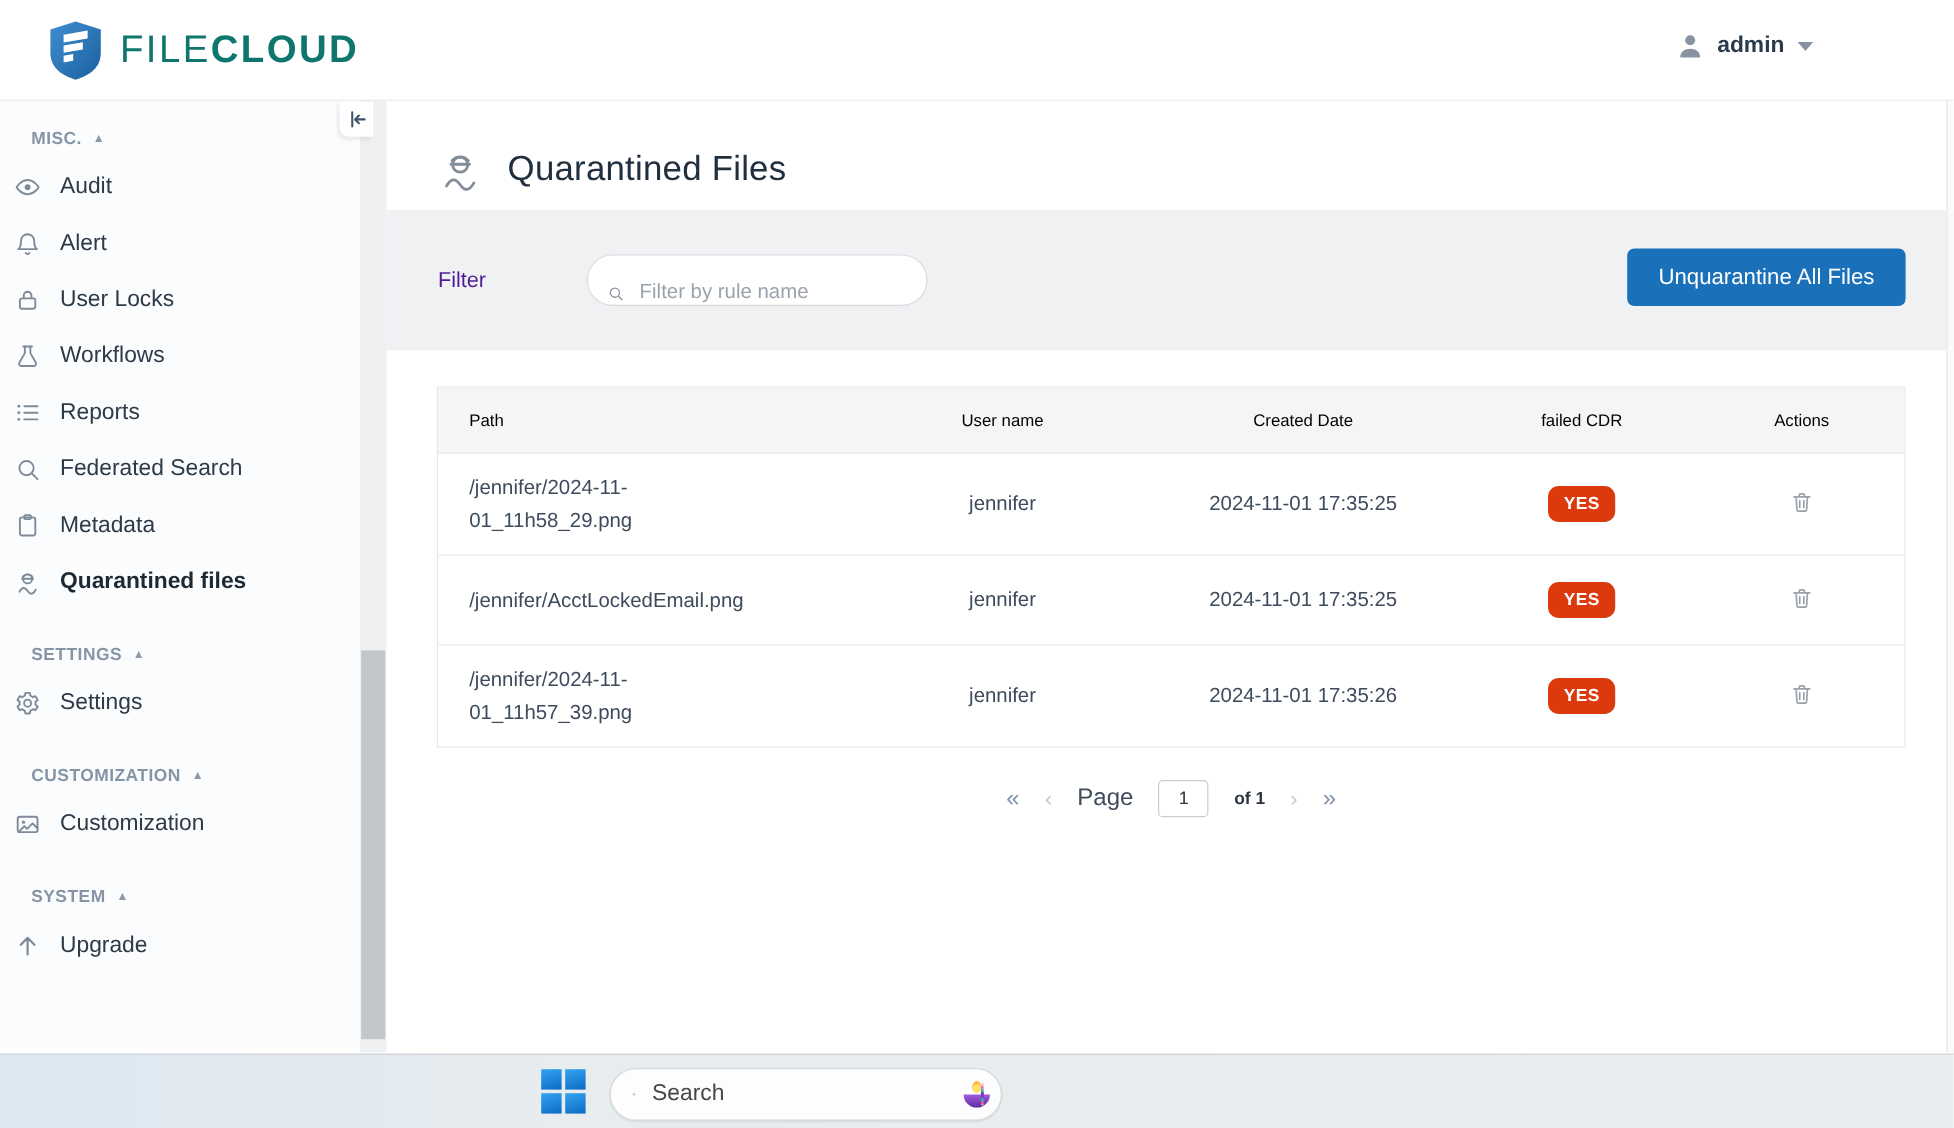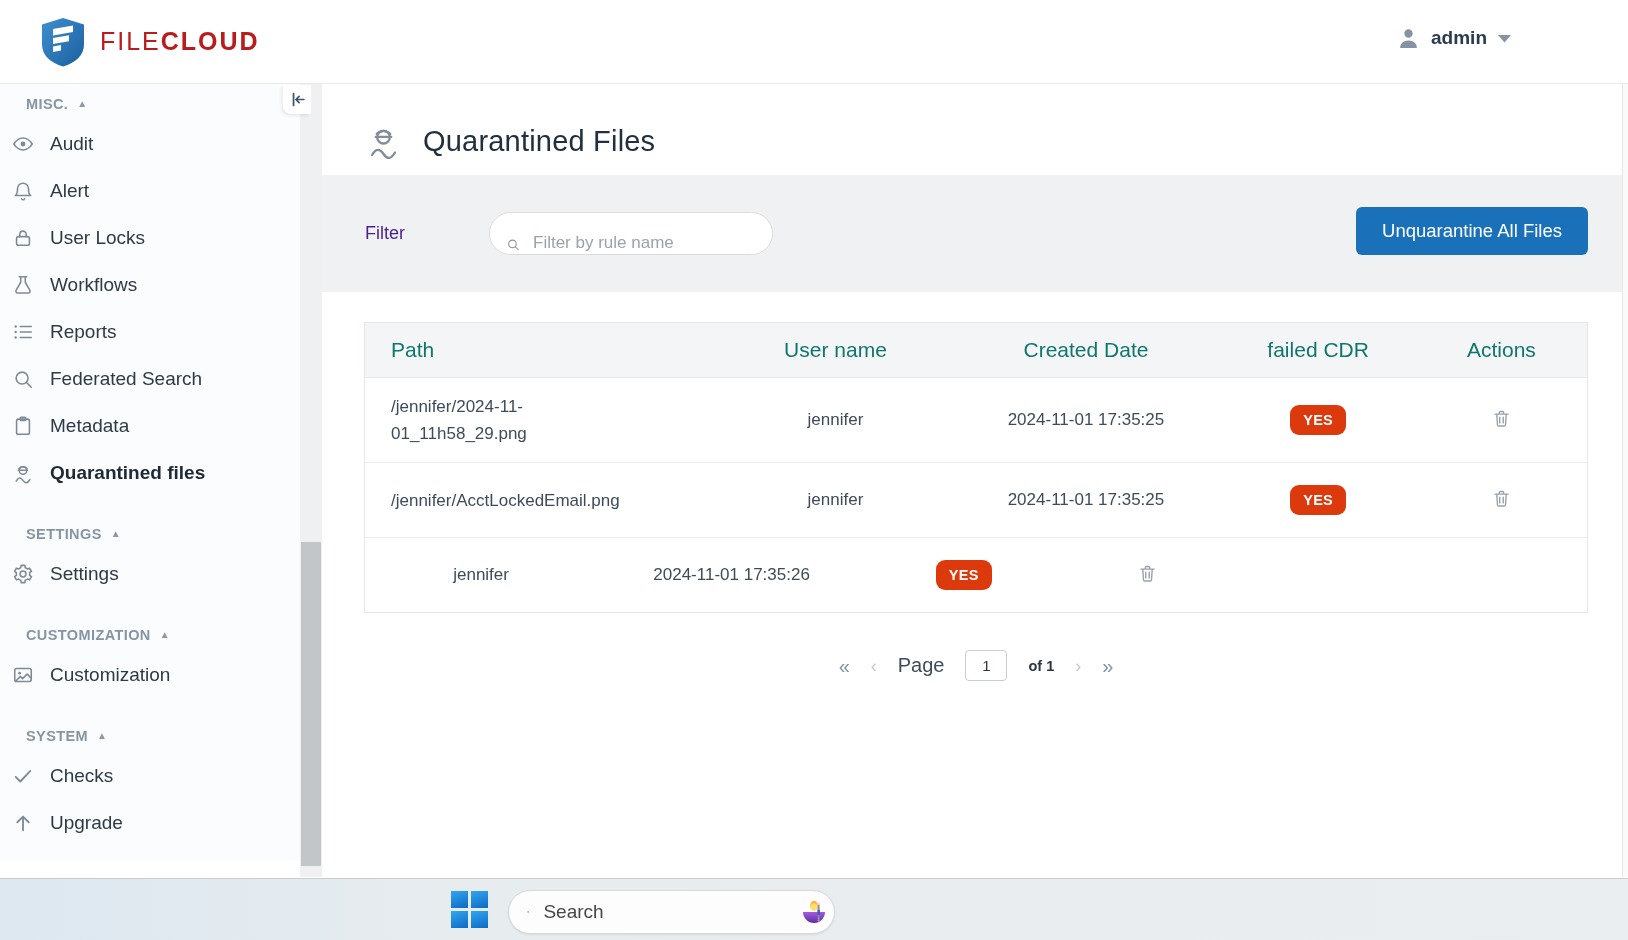--- a/index.html
+++ b/index.html
@@ -3,28 +3,28 @@
 <meta charset="utf-8">
 <style>
   html,body{margin:0;padding:0;width:1628px;height:940px;overflow:hidden;background:#fff;
     font-family:"Liberation Sans","DejaVu Sans",sans-serif;-webkit-font-smoothing:antialiased;}
   *{box-sizing:border-box}
 
   
   #app-header{position:absolute;left:0;top:0;width:1628px;height:84px;background:#fff;
     border-bottom:1px solid #e8eaec;z-index:10;display:flex;align-items:center;}
   .brand{display:flex;align-items:center;gap:14px;margin-left:40px}
-  .brand-text{font-size:25px;letter-spacing:2px;color:#b91c1c}
+  .brand-text{font-size:32px;letter-spacing:2px;color:#0f766e}
   .logo-file{font-weight:400}
   .logo-cloud{font-weight:700}
   .user-menu{position:absolute;right:116px;top:0;height:76px;display:flex;align-items:center;gap:10px;cursor:pointer}
   .user-name{font-size:19px;font-weight:700;color:#2b3b4e}
 
   
-  #sidebar{position:absolute;left:0;top:68px;width:300px;height:793px;background:#fbfcfd;
+  #sidebar{position:absolute;left:0;top:80px;width:300px;height:793px;background:#fbfcfd;
     overflow:hidden;padding-top:12px;z-index:2}
   .side-header{display:flex;align-items:center;gap:9px;margin:30px 0 8px 26px;
     font-size:14.5px;font-weight:700;letter-spacing:.4px;color:#8695a5;cursor:pointer}
   .side-header:first-child{margin-top:16px}
   .caret-up{font-size:10px;color:#8a99ab;transform:translateY(-1px)}
   .side-item{height:47px;display:flex;align-items:center;gap:16px;padding-left:12px;cursor:pointer}
   .side-label{font-size:19px;color:#2d3a48;white-space:nowrap}
   .side-item.active .side-label{font-weight:700;color:#1d2935}
   .side-icon{width:22px;height:22px;display:block}
   .side-icon svg{width:22px;height:22px;display:block;stroke:#7e8a98;fill:none;stroke-width:1.7;
@@ -55,21 +55,21 @@
   #filter-input{border:none;outline:none;flex:1;font-size:17px;color:#3c4a5a;background:transparent;
     font-family:"Liberation Sans","DejaVu Sans",sans-serif}
   #filter-input::placeholder{color:#9aa3ad}
   #unquarantine-btn{position:absolute;right:40px;top:32px;height:48px;padding:0 26px;border:none;
     border-radius:6px;background:#1b71b9;color:#fff;font-size:18.5px;cursor:pointer;
     font-family:"Liberation Sans","DejaVu Sans",sans-serif}
 
   #table-card{position:absolute;left:42px;top:238px;width:1224px;background:#fff;border:1px solid #e5e8ea}
   .t-head{display:flex;align-items:center;height:55px;background:#f4f5f6;border-bottom:1px solid #e5e8ea}
   .t-cell{font-size:17px;color:#3d4b5c}
-  .t-head .t-cell{font-size:21px;font-weight:500;color:#0f766e}
+  .t-head .t-cell{font-size:14px;font-weight:500;color:#000000}
   .c0{width:29%;text-align:left;padding-left:26px}
   .c1{width:19%;text-align:center}
   .c2{width:22%;text-align:center}
   .c3{width:16%;text-align:center}
   .c4{width:14%;text-align:center}
   .t-row{display:flex;align-items:center;min-height:75px;padding:15px 0;border-top:1px solid #e9ebed}
   .t-row:first-child{border-top:none}
   .path-text{display:inline-block;max-width:258px;line-height:27px;word-break:normal;overflow-wrap:normal}
   .badge{display:inline-block;background:#dc390d;color:#fff;font-weight:700;font-size:14.5px;
     padding:7px 13px;border-radius:9px;letter-spacing:.3px}
@@ -244,28 +244,20 @@
           <rect x="3" y="5" width="18" height="14" rx="2"></rect>
           <circle cx="8.3" cy="10" r="1.5" fill="#7e8a98" stroke="none"></circle>
           <path d="M21 15.5L16.5 11l-5 5-2.5-2.5L3.8 19"></path>
         </svg>
       </span>
       <span class="side-label">Customization</span>
     </div>
     <div class="side-header">
       <span class="side-header-label">SYSTEM</span>
       <span class="caret-up">▲</span>
-    </div>
-    <div class="side-item">
-      <span class="side-icon">
-        <svg viewBox="0 0 24 24">
-          <path d="M4 13l5 5L20 6.5" stroke-width="2"></path>
-        </svg>
-      </span>
-      <span class="side-label">Checks</span>
     </div>
     <div class="side-item">
       <span class="side-icon">
         <svg viewBox="0 0 24 24">
           <path d="M12 20V5.5M5.8 11.2L12 5l6.2 6.2" stroke-width="2"></path>
         </svg>
       </span>
       <span class="side-label">Upgrade</span>
     </div>
   </nav>
@@ -323,20 +315,21 @@
         <div class="t-row">
           <div class="t-cell c0"><span class="path-text">/jennifer/AcctLockedEmail.png</span></div>
           <div class="t-cell c1">jennifer</div>
           <div class="t-cell c2">2024-11-01 17:35:25</div>
           <div class="t-cell c3"><span class="badge">YES</span></div>
           <div class="t-cell c4"><button class="trash-btn"><svg viewBox="0 0 24 24">
                 <path d="M4.5 7h15M9.5 7V5.4c0-.8.6-1.4 1.4-1.4h2.2c.8 0 1.4.6 1.4 1.4V7M6.6 7l.8 12.1c.05.8.7 1.4 1.5 1.4h6.2c.8 0 1.45-.6 1.5-1.4L17.4 7M10 10.5v6.5M14 10.5v6.5"></path>
               </svg></button></div>
         </div>
         <div class="t-row">
+          <div class="t-cell c0"><span class="path-text">/jennifer/2024-11-01_11h57_39.png</span></div>
           <div class="t-cell c1">jennifer</div>
           <div class="t-cell c2">2024-11-01 17:35:26</div>
           <div class="t-cell c3"><span class="badge">YES</span></div>
           <div class="t-cell c4"><button class="trash-btn"><svg viewBox="0 0 24 24">
                 <path d="M4.5 7h15M9.5 7V5.4c0-.8.6-1.4 1.4-1.4h2.2c.8 0 1.4.6 1.4 1.4V7M6.6 7l.8 12.1c.05.8.7 1.4 1.5 1.4h6.2c.8 0 1.45-.6 1.5-1.4L17.4 7M10 10.5v6.5M14 10.5v6.5"></path>
               </svg></button></div>
         </div>
       </div>
   </div>
 

